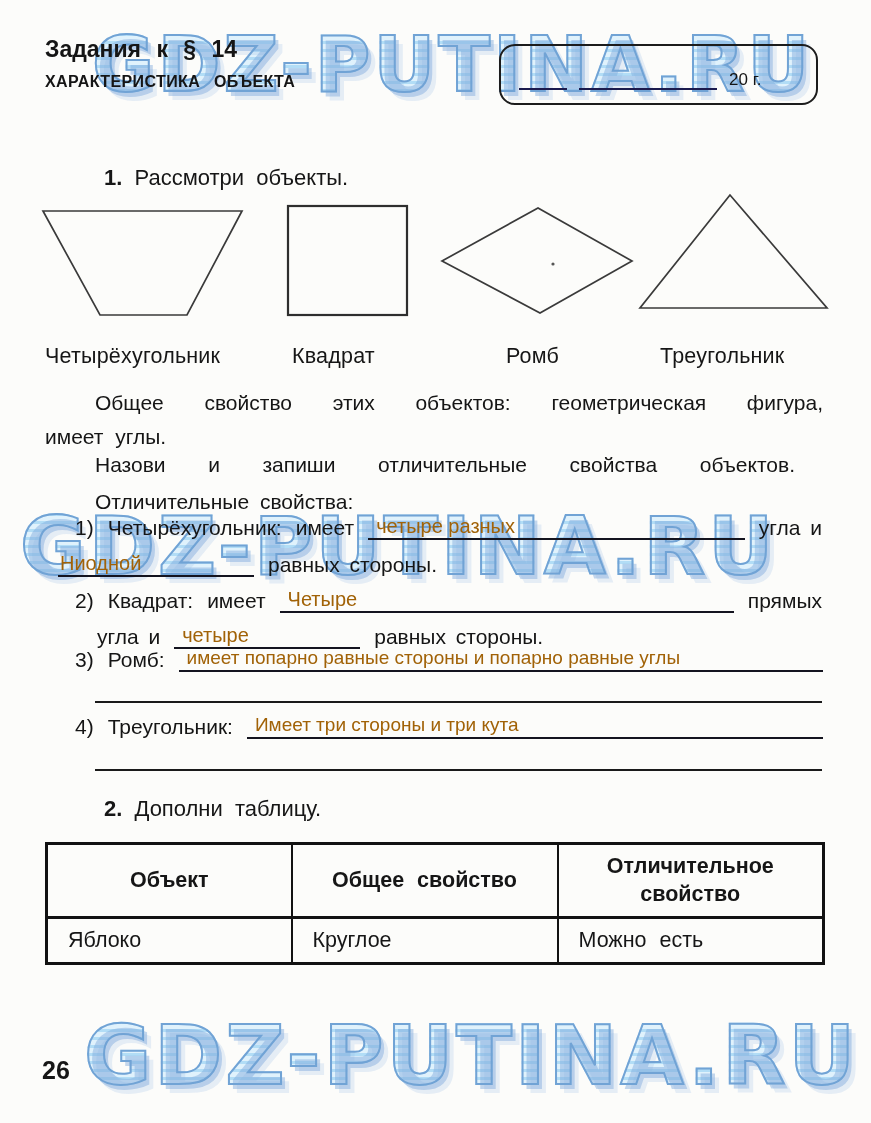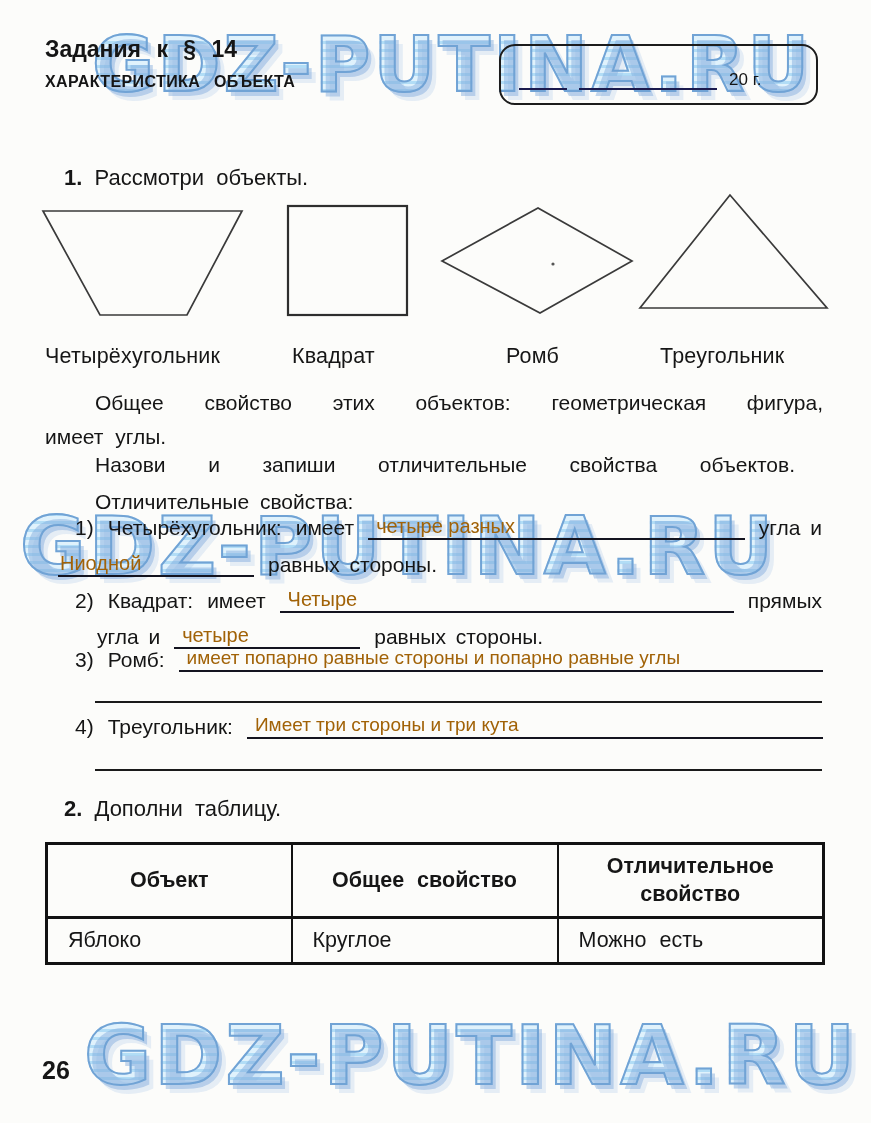--- a/index.html
+++ b/index.html
@@ -34,21 +34,21 @@
   .date-box {
     left:499px; top:44px; width:319px; height:61px;
     border:2.5px solid #1c1c1c; border-radius:16px;
   }
   .date-line { position:absolute; left:18px; bottom:13px; display:flex; align-items:flex-end; gap:12px; }
   .dblank { border-bottom:2.5px solid #1b1b4e; height:20px; }
   .dblank.short { width:48px; }
   .dblank.long  { width:138px; }
   .date-year { font-size:17px; color:#151515; padding-bottom:0px; }
   
-  .task-head { font-size:22px; word-spacing:6px; }
+  .task-head { font-size:22px; word-spacing:6px;margin-left:40px; }
   .t1 { left:64px; top:165px; }
   .t2 { left:64px; top:796px; }
   
   .shapes-svg { left:40px; top:190px; }
   .shape-label { position:absolute; font-size:21.5px; letter-spacing:0.2px; }
   
   .p1a { left:45px; top:391px; width:778px; text-indent:50px; text-align-last:justify; }
   .p1b { left:45px; top:425px; word-spacing:6px; }
   .p2  { left:45px; top:453px; width:750px; text-indent:50px; text-align-last:justify; }
   .p3  { left:95px; top:490px; word-spacing:5px; }

